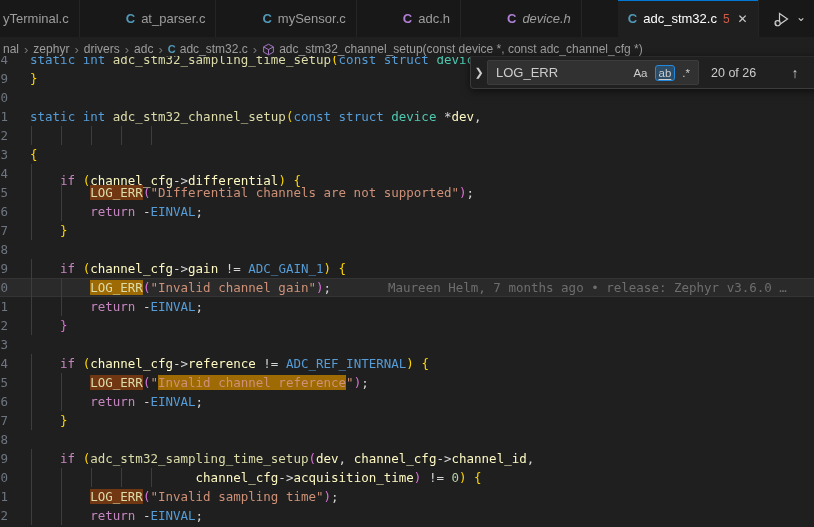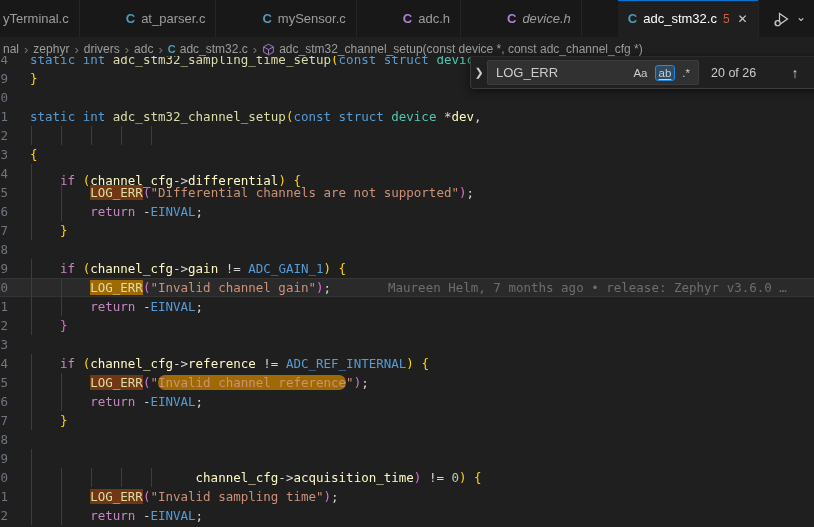--- a/index.html
+++ b/index.html
@@ -38,21 +38,21 @@
   .ln{position:absolute;left:-24px;width:32px;text-align:right;color:#6e7681;}
   .g{position:absolute;top:0;bottom:0;width:1px;background:#3d3d3d;}
   .ct{position:absolute;left:30px;white-space:pre;color:#d4d4d4;}
   .blame{position:absolute;left:388px;color:#6d6d6d;white-space:pre;}
 
   .kw{color:#569cd6}.ctrl{color:#c586c0}.fn{color:#dcdcaa}.typ{color:#4ec9b0}
   .var{color:#fef9c3}.str{color:#ce9178}.num{color:#b5cea8}.pln{color:#d4d4d4}
   .b1{color:#ffd700}.b2{color:#da70d6}
   .m{background:rgba(234,92,0,.40);}
   .mc{background:#9e6a03;}
-  .sel{background:#9e6a03;border-radius:7px;}
+  .sel{background:#9e6a03;}
 
   
   .find-widget{position:absolute;left:470px;top:56px;width:352px;height:33px;z-index:30;
                background:#202020;border:1px solid #3c3c3c;border-top-color:#2a2a2a;
                border-radius:0 0 4px 4px;box-shadow:0 2px 8px rgba(0,0,0,.55);
                display:flex;align-items:center;box-sizing:border-box;}
   .fw-collapse{width:16px;text-align:center;color:#cccccc;font-size:11px;cursor:pointer;flex:none;}
   .fw-input{flex:none;width:212px;height:25px;background:#313131;border:1px solid #3c3c3c;
             border-radius:2px;display:flex;align-items:center;box-sizing:border-box;cursor:text;}
   .fw-query{padding-left:8px;color:#cccccc;font-size:13px;flex:1;
@@ -250,20 +250,21 @@
           <div class="g" style="left: 30.5px;"></div>
           <span class="ct" style="padding-left: 30.1024px;"><span class="b1">}</span></span>
         </div>
         <div class="cl" style="top: 393px;">
           <span class="ln">488</span>
           <span class="ct" style="padding-left: 0px;"></span>
         </div>
         <div class="cl" style="top: 412px;">
           <span class="ln">489</span>
           <div class="g" style="left: 30.5px;"></div>
+          <span class="ct" style="padding-left: 30.1024px;"><span class="ctrl">if </span><span class="b1">(</span><span class="fn">adc_stm32_sampling_time_setup</span><span class="b2">(</span><span class="var">dev</span><span class="pln">, </span><span class="var">channel_cfg</span><span class="pln">-&gt;</span><span class="var">channel_id</span><span class="pln">,</span></span>
         </div>
         <div class="cl" style="top: 431px;">
           <span class="ln">490</span>
           <div class="g" style="left: 30.5px;"></div>
           <div class="g" style="left: 60.6024px;"></div>
           <div class="g" style="left: 90.7048px;"></div>
           <div class="g" style="left: 120.807px;"></div>
           <div class="g" style="left: 150.91px;"></div>
           <span class="ct" style="padding-left: 165.563px;"><span class="var">channel_cfg</span><span class="pln">-&gt;</span><span class="var">acquisition_time</span><span class="b2">)</span><span class="pln"> != </span><span class="num">0</span><span class="b1">)</span><span class="pln"> </span><span class="b1">{</span></span>
         </div>

